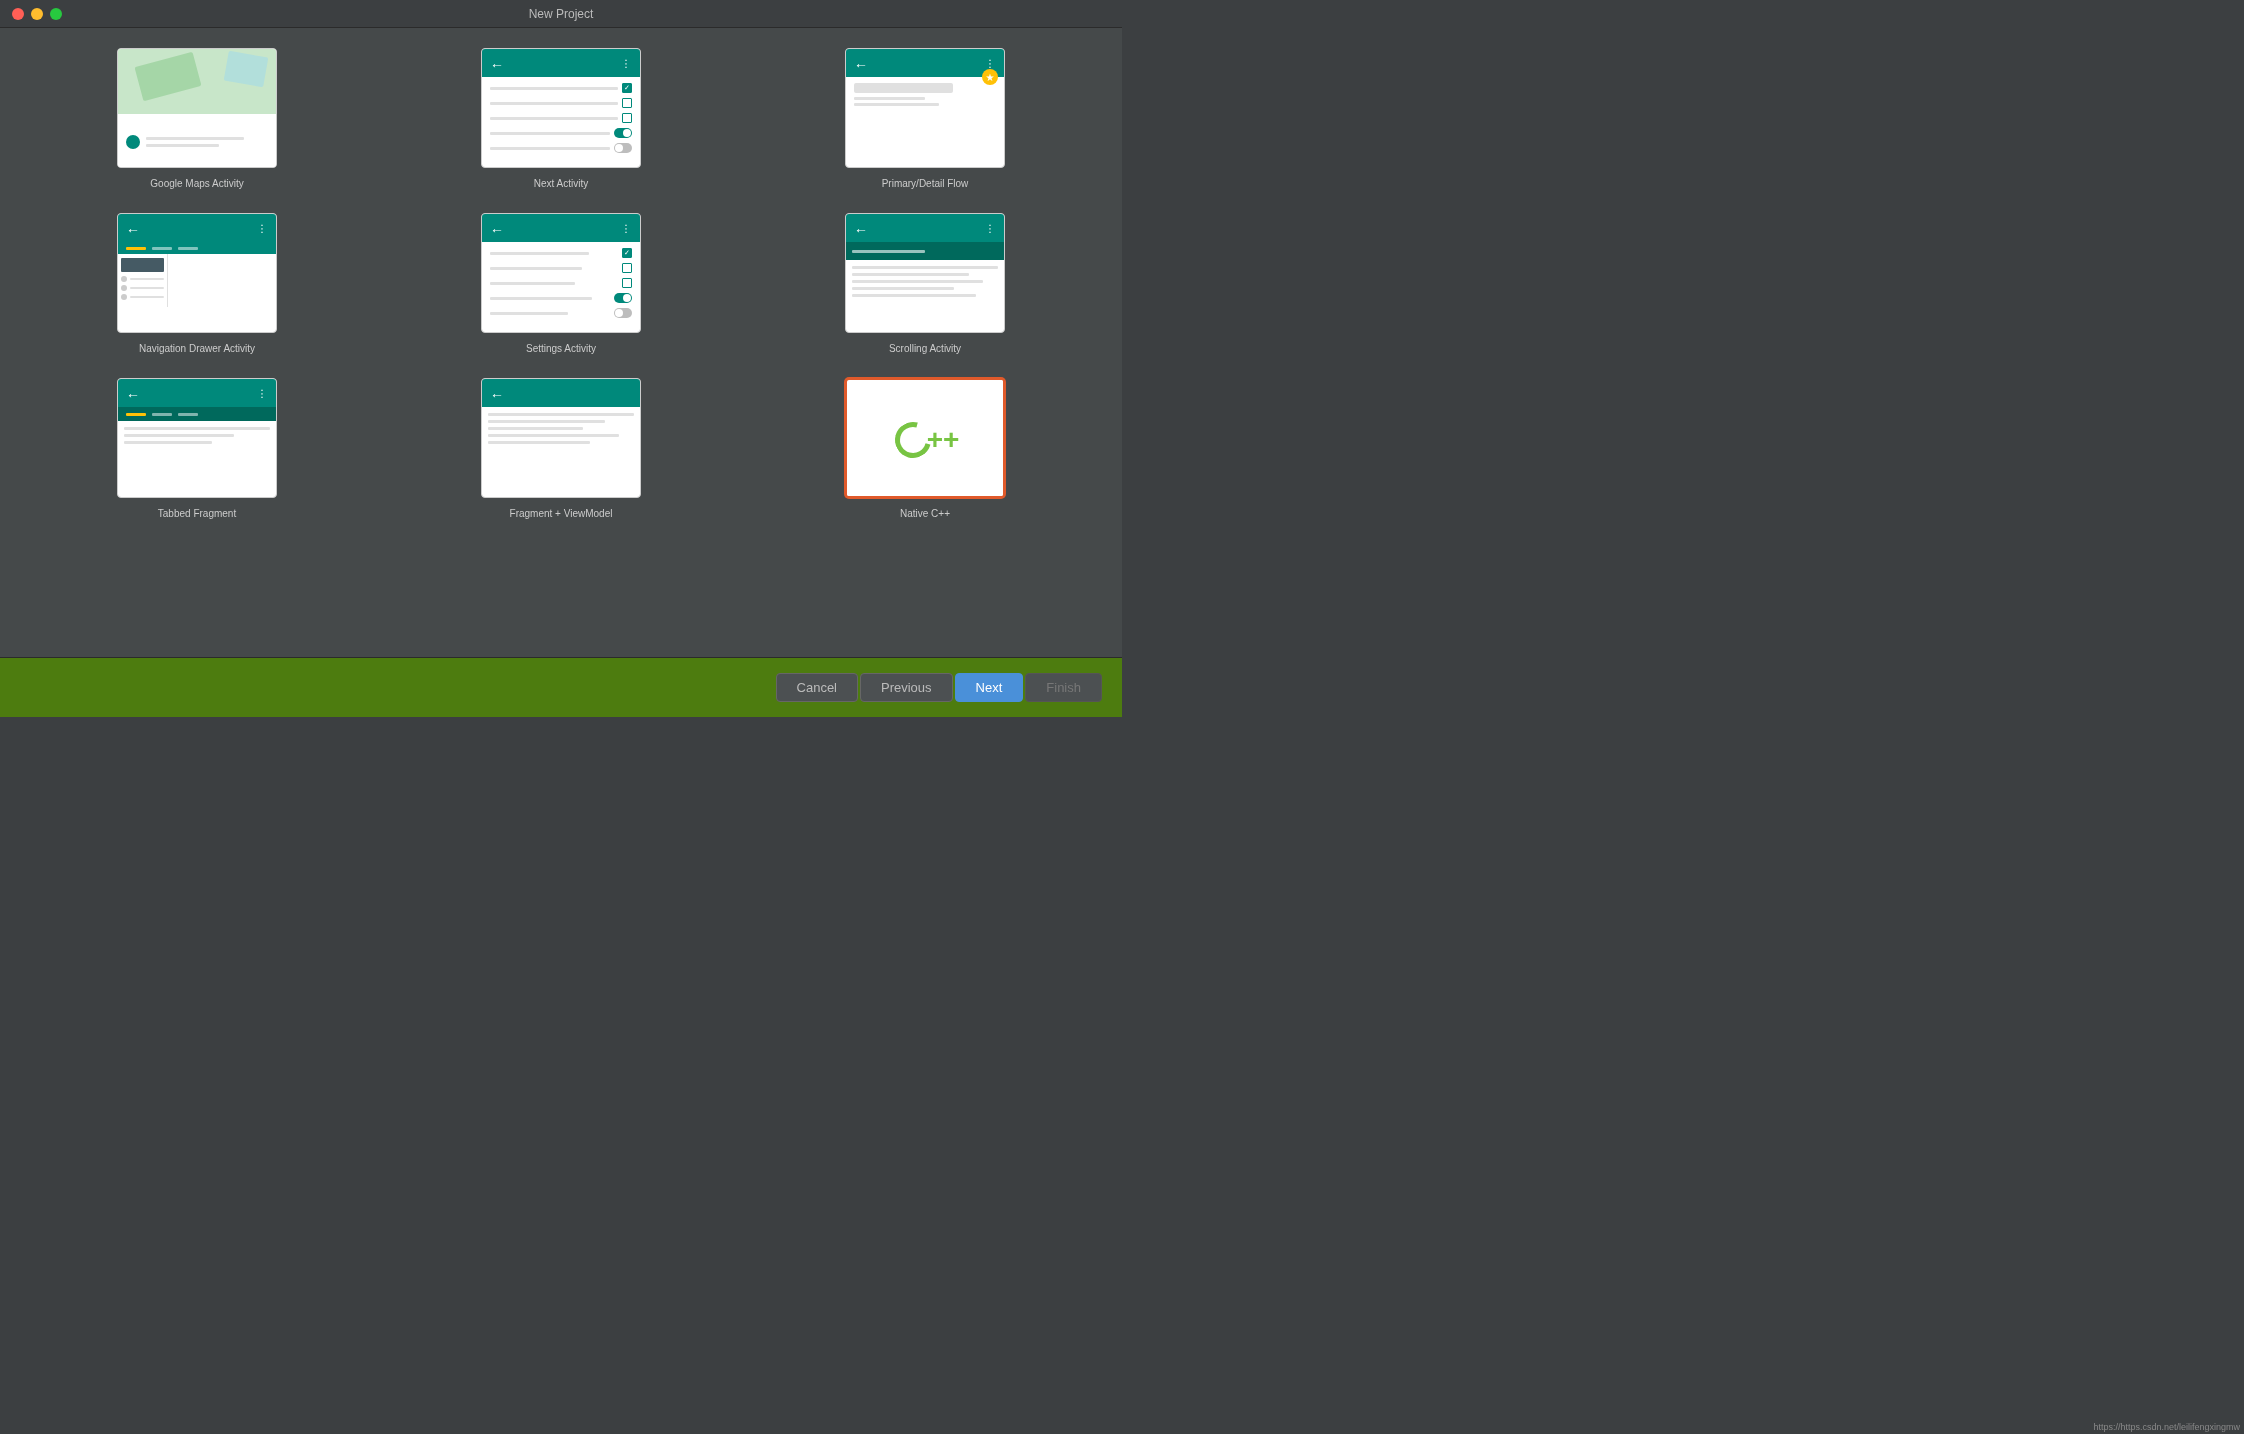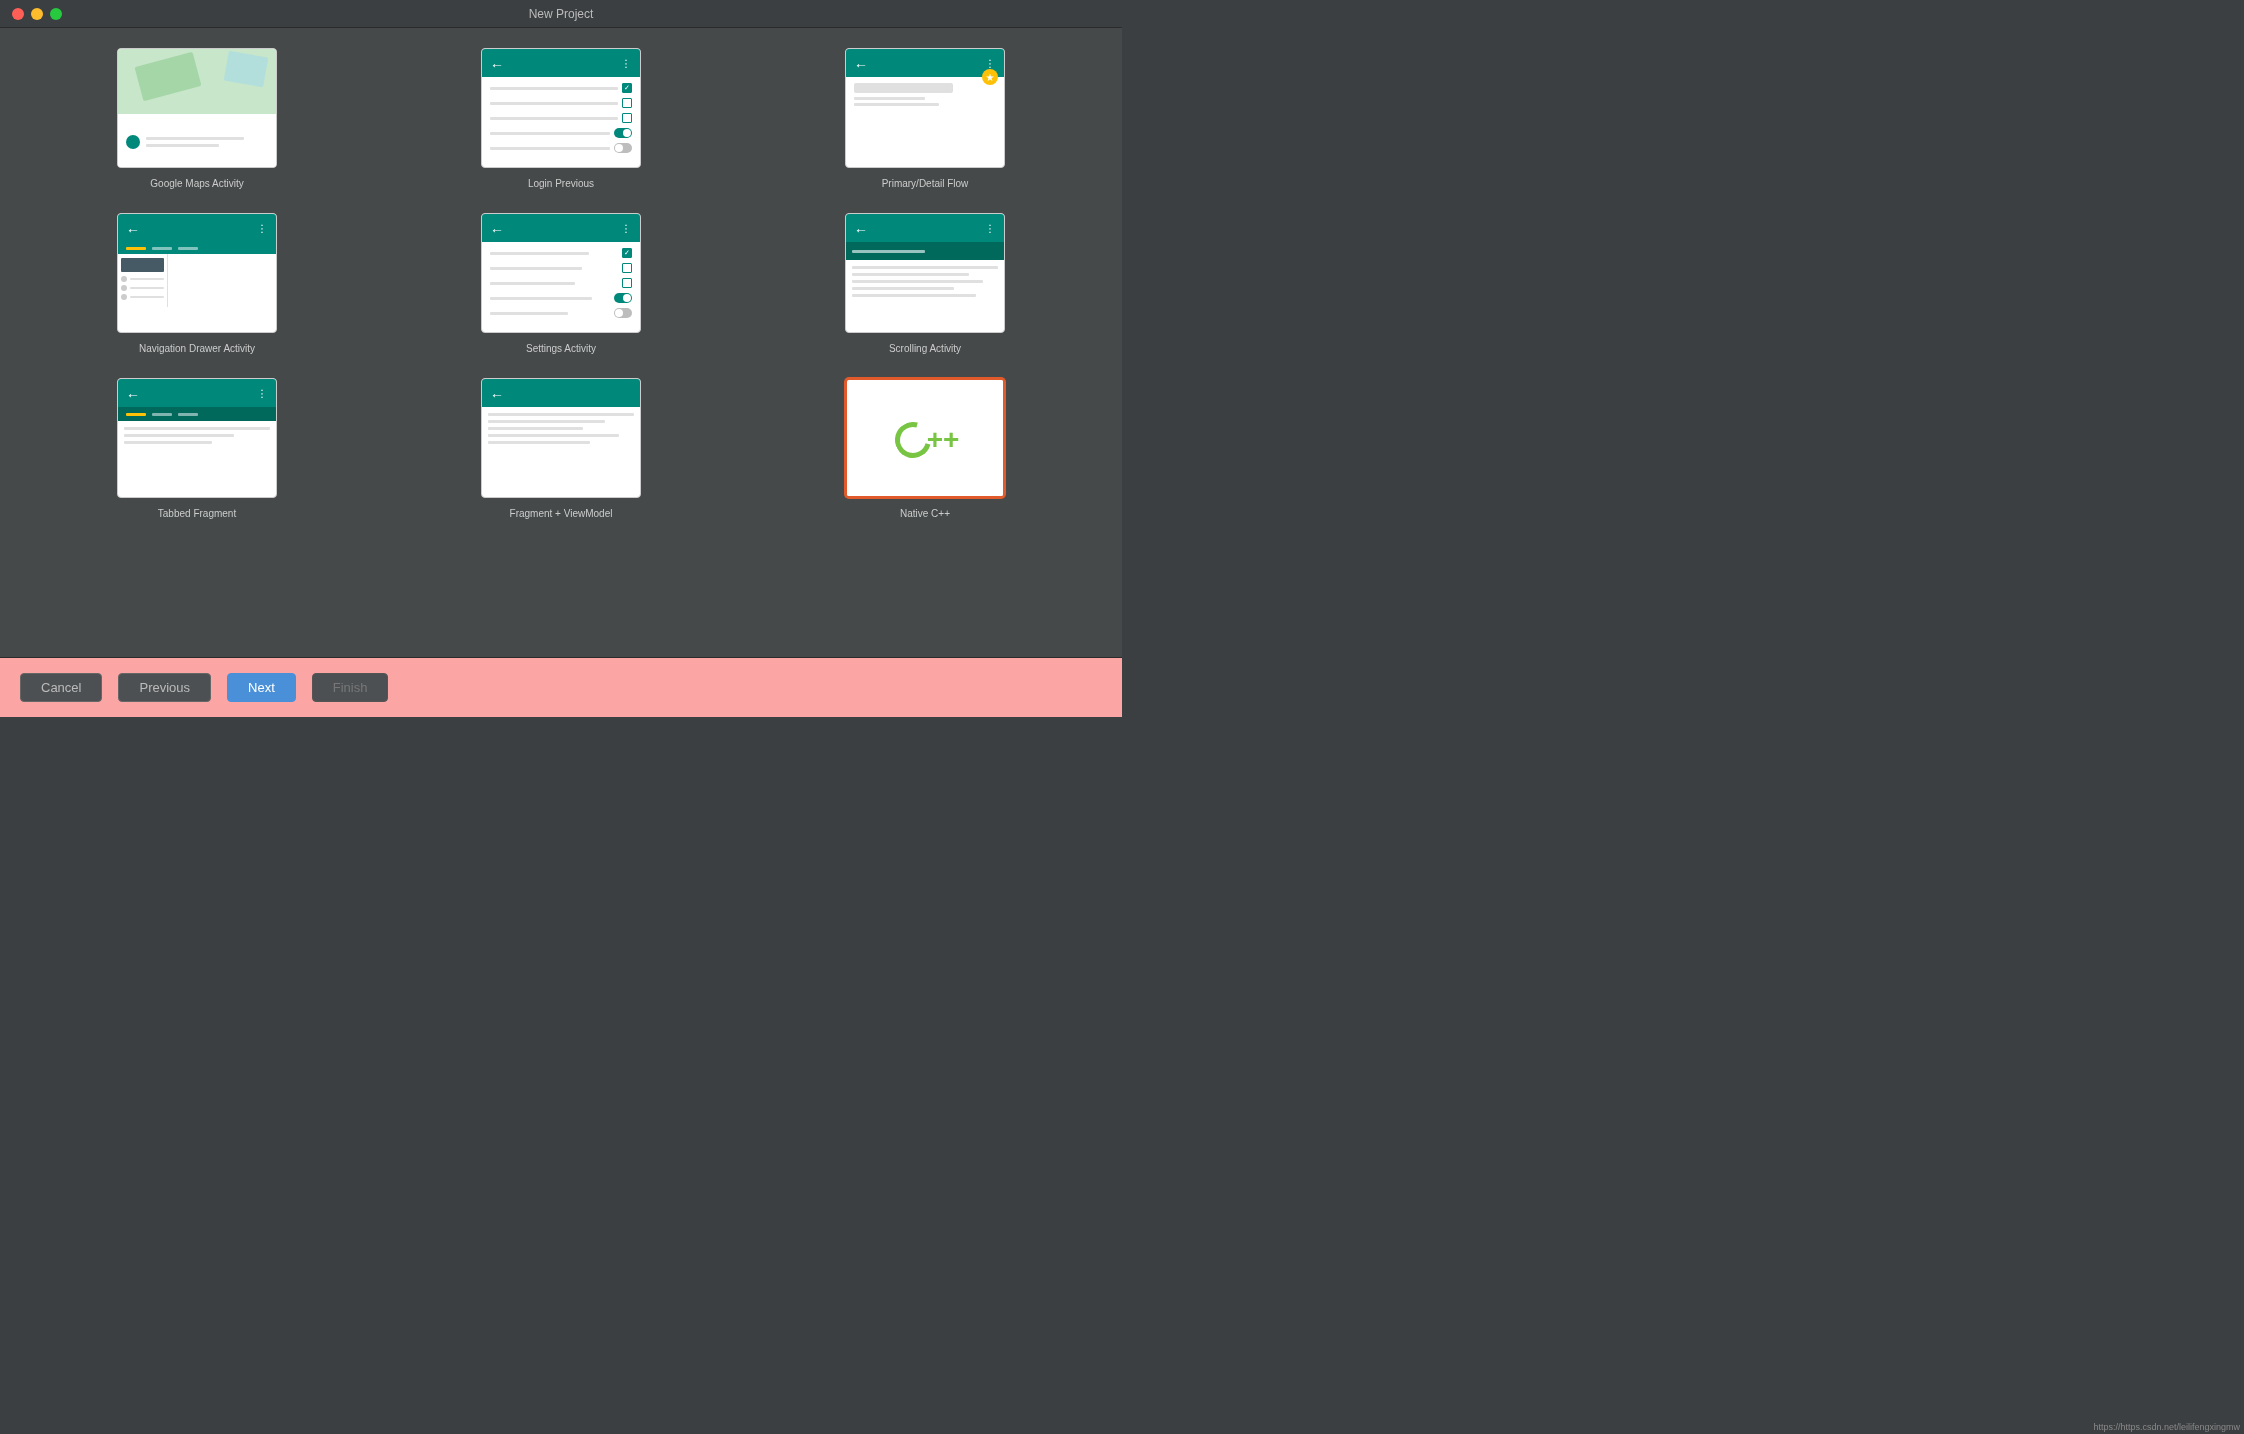--- a/index.html
+++ b/index.html
@@ -269,26 +269,27 @@
     .cpp-text {
       color: #78c443;
       font-size: 28px;
       font-weight: bold;
       font-family: Arial, sans-serif;
       margin-left: -4px;
     }
 
     
     .bottom-bar {
-      background: #fca5a5;
+      background: #4d7c0f;
       height: 60px;
       display: flex;
       align-items: center;
+      justify-content: flex-end;
       padding: 0 20px;
-      gap: 16px;
+      gap: 2px;
       border-top: 1px solid #2b2b2b;
     }
     .btn {
       padding: 6px 20px;
       border-radius: 4px;
       font-size: 13px;
       cursor: pointer;
       border: 1px solid #555;
     }
     .btn-cancel {
@@ -451,21 +452,21 @@
             <div class="login-row">
               <div class="login-line" style="width:65%;"></div>
               <div class="login-toggle"></div>
             </div>
             <div class="login-row">
               <div class="login-line" style="width:55%;"></div>
               <div class="login-toggle-off"></div>
             </div>
           </div>
         </div>
-        <span class="template-label">Login Previous</span>
+        <span class="template-label">Next Activity</span>
       </div>
 
       <div class="template-item">
         <div class="template-preview">
           <div class="pd-top-bar">
             <span style="color:white; font-size:14px;">←</span>
             <span style="color:white; font-size:10px; letter-spacing:1px;">⋮</span>
           </div>
           <div class="pd-content">
             <div class="pd-title-bar"></div>

